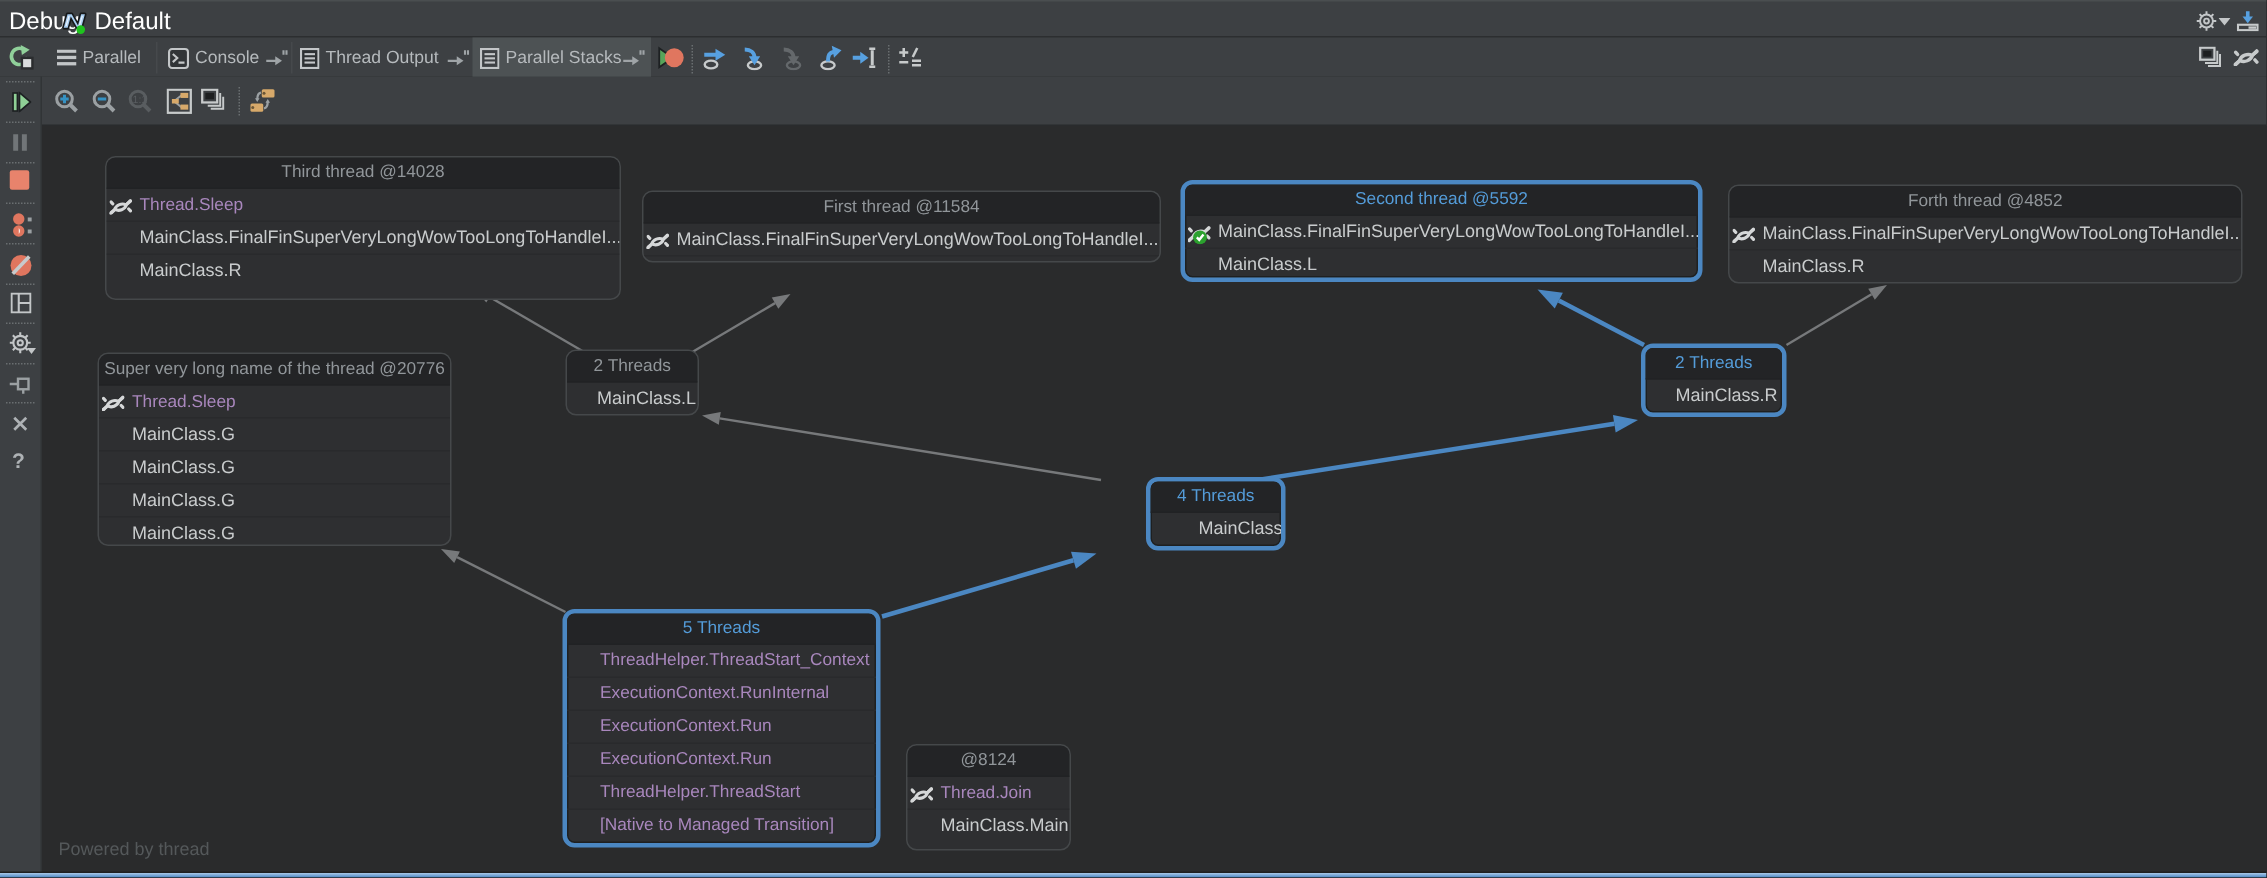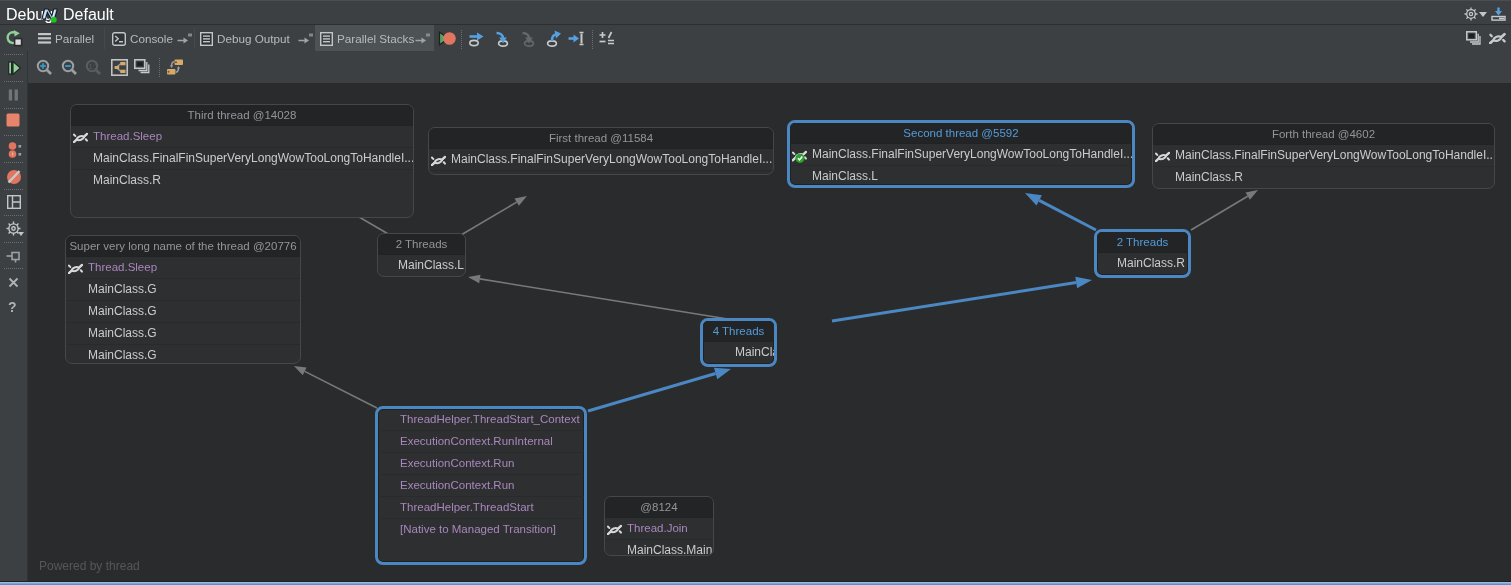--- a/index.html
+++ b/index.html
@@ -76,21 +76,21 @@
         <path d="M6.5 4.5 L11 7.5 L6.5 10.5 Z" fill="#9fa4a7"></path>
         <path d="M12 0.5 V3.5 M14 0.5 V3.5" stroke="#9fa4a7" stroke-width="1.4"></path>
       </svg>
 
   <svg class="ic" style="left:200px;top:7px" width="13" height="14" viewBox="0 0 13 14">
     <rect x="0.7" y="0.7" width="11.6" height="12.6" fill="#2e3133" stroke="#c3c6c8" stroke-width="1.4"></rect>
     <rect x="3" y="3.4" width="7" height="1.4" fill="#c3c6c8"></rect>
         <rect x="3" y="6.2" width="7" height="1.4" fill="#c3c6c8"></rect>
         <rect x="3" y="9" width="7" height="1.4" fill="#c3c6c8"></rect>
   </svg>
-  <span class="tab" style="left:217px">Debug Output</span>
+  <span class="tab" style="left:217px">Thread Output</span>
   <svg class="ic" style="left:298px;top:8px" width="15" height="12" viewBox="0 0 15 12">
         <path d="M0.5 7.5 H7.5" stroke="#9fa4a7" stroke-width="1.5"></path>
         <path d="M6.5 4.5 L11 7.5 L6.5 10.5 Z" fill="#9fa4a7"></path>
         <path d="M12 0.5 V3.5 M14 0.5 V3.5" stroke="#9fa4a7" stroke-width="1.4"></path>
       </svg>
 
   <svg class="ic" style="left:320px;top:7px" width="13" height="14" viewBox="0 0 13 14">
     <rect x="0.7" y="0.7" width="11.6" height="12.6" fill="#3e4144" stroke="#c3c6c8" stroke-width="1.4"></rect>
     <rect x="3" y="3.4" width="7" height="1.4" fill="#c3c6c8"></rect>
         <rect x="3" y="6.2" width="7" height="1.4" fill="#c3c6c8"></rect>
@@ -317,21 +317,21 @@
       <line x1="804" y1="237" x2="1048.2" y2="198.5"></line>
       <line x1="1068" y1="146" x2="1011.2" y2="116.4"></line>
     </g>
         <g fill="#4b87c2">
       <path d="M703 285 L689.3 295.2 L686.0 283.8 Z"></path>
       <path d="M1064 196 L1049.1 204.3 L1047.3 192.7 Z"></path>
       <path d="M997 109 L1013.9 111.2 L1008.5 121.6 Z"></path>
     </g>
   </svg>
 
-  <div class="node" style="left:42px;top:20px;width:344px;height:114px">
+  <div class="node" style="left:42px;top:20px;width:344px;height:96px">
     <div class="nh">Third thread @14028</div>
     <div class="nr"><svg class="nico" width="15" height="11" viewBox="0 0 15 11">
             <g fill="none" stroke="#d5d7d8" stroke-width="2.1" stroke-linecap="round" stroke-linejoin="round">
               <path d="M0.8 10.4 L3.4 7.8 C4.4 4.4 8.4 3.2 11 4.6 L13.9 2.2"></path>
               <path d="M13.9 1.8 L11.3 4.4 C10.3 7.8 6.3 9 3.7 7.6 L0.8 10"></path>
               <path d="M1 2.6 L2.2 3.9"></path>
               <path d="M12.8 7.3 L14 8.6"></path>
             </g>
           </svg><span class="purp">Thread.Sleep</span></div>
     <div class="nr">MainClass.FinalFinSuperVeryLongWowTooLongToHandleI...</div>
@@ -360,21 +360,21 @@
               <path d="M1 2.6 L2.2 3.9"></path>
               <path d="M12.8 7.3 L14 8.6"></path>
             </g>
             <circle cx="8" cy="8.3" r="4.6" fill="#2ba12e"></circle>
             <path d="M5.9 8.3 L7.5 9.9 L10.3 6.4" fill="none" stroke="#fff" stroke-width="1.6"></path>
           </svg>MainClass.FinalFinSuperVeryLongWowTooLongToHandleI...</div>
     <div class="nr">MainClass.L</div>
   </div>
 
   <div class="node" style="left:1124px;top:39px;width:343px;height:66px">
-    <div class="nh">Forth thread @4602</div>
+    <div class="nh">Forth thread @4852</div>
     <div class="nr"><svg class="nico" width="15" height="11" viewBox="0 0 15 11">
             <g fill="none" stroke="#d5d7d8" stroke-width="2.1" stroke-linecap="round" stroke-linejoin="round">
               <path d="M0.8 10.4 L3.4 7.8 C4.4 4.4 8.4 3.2 11 4.6 L13.9 2.2"></path>
               <path d="M13.9 1.8 L11.3 4.4 C10.3 7.8 6.3 9 3.7 7.6 L0.8 10"></path>
               <path d="M1 2.6 L2.2 3.9"></path>
               <path d="M12.8 7.3 L14 8.6"></path>
             </g>
           </svg>MainClass.FinalFinSuperVeryLongWowTooLongToHandleI...</div>
     <div class="nr">MainClass.R</div>
   </div>
@@ -393,40 +393,41 @@
     <div class="nr">MainClass.G</div>
     <div class="nr">MainClass.G</div>
     <div class="nr">MainClass.G</div>
   </div>
 
   <div class="node" style="left:349px;top:149px;width:89px;height:44px">
     <div class="nh">2 Threads</div>
     <div class="nr" style="padding-left:20px">MainClass.L</div>
   </div>
 
-  <div class="bluewrap" style="left:672px;top:234px;width:77px;height:49px">
+  <div class="bluewrap" style="left:736px;top:234px;width:93px;height:49px">
     <div class="nh">4 Threads</div>
     <div class="nr" style="padding-left:32px">MainClass.F</div>
   </div>
 
   <div class="bluewrap" style="left:1066px;top:145px;width:97px;height:49px">
     <div class="nh">2 Threads</div>
     <div class="nr" style="padding-left:20px">MainClass.R</div>
   </div>
 
   <div class="bluewrap" style="left:347px;top:322px;width:212px;height:159px">
+    <div class="nh">5 Threads</div>
     <div class="nr purp">ThreadHelper.ThreadStart_Context</div>
     <div class="nr purp">ExecutionContext.RunInternal</div>
     <div class="nr purp">ExecutionContext.Run</div>
     <div class="nr purp">ExecutionContext.Run</div>
     <div class="nr purp">ThreadHelper.ThreadStart</div>
     <div class="nr purp">[Native to Managed Transition]</div>
   </div>
 
-  <div class="node" style="left:576px;top:412px;width:110px;height:60px">
+  <div class="node" style="left:576px;top:412px;width:110px;height:71px">
     <div class="nh">@8124</div>
     <div class="nr"><svg class="nico" width="15" height="11" viewBox="0 0 15 11">
             <g fill="none" stroke="#d5d7d8" stroke-width="2.1" stroke-linecap="round" stroke-linejoin="round">
               <path d="M0.8 10.4 L3.4 7.8 C4.4 4.4 8.4 3.2 11 4.6 L13.9 2.2"></path>
               <path d="M13.9 1.8 L11.3 4.4 C10.3 7.8 6.3 9 3.7 7.6 L0.8 10"></path>
               <path d="M1 2.6 L2.2 3.9"></path>
               <path d="M12.8 7.3 L14 8.6"></path>
             </g>
           </svg><span class="purp">Thread.Join</span></div>
     <div class="nr">MainClass.Main</div>

